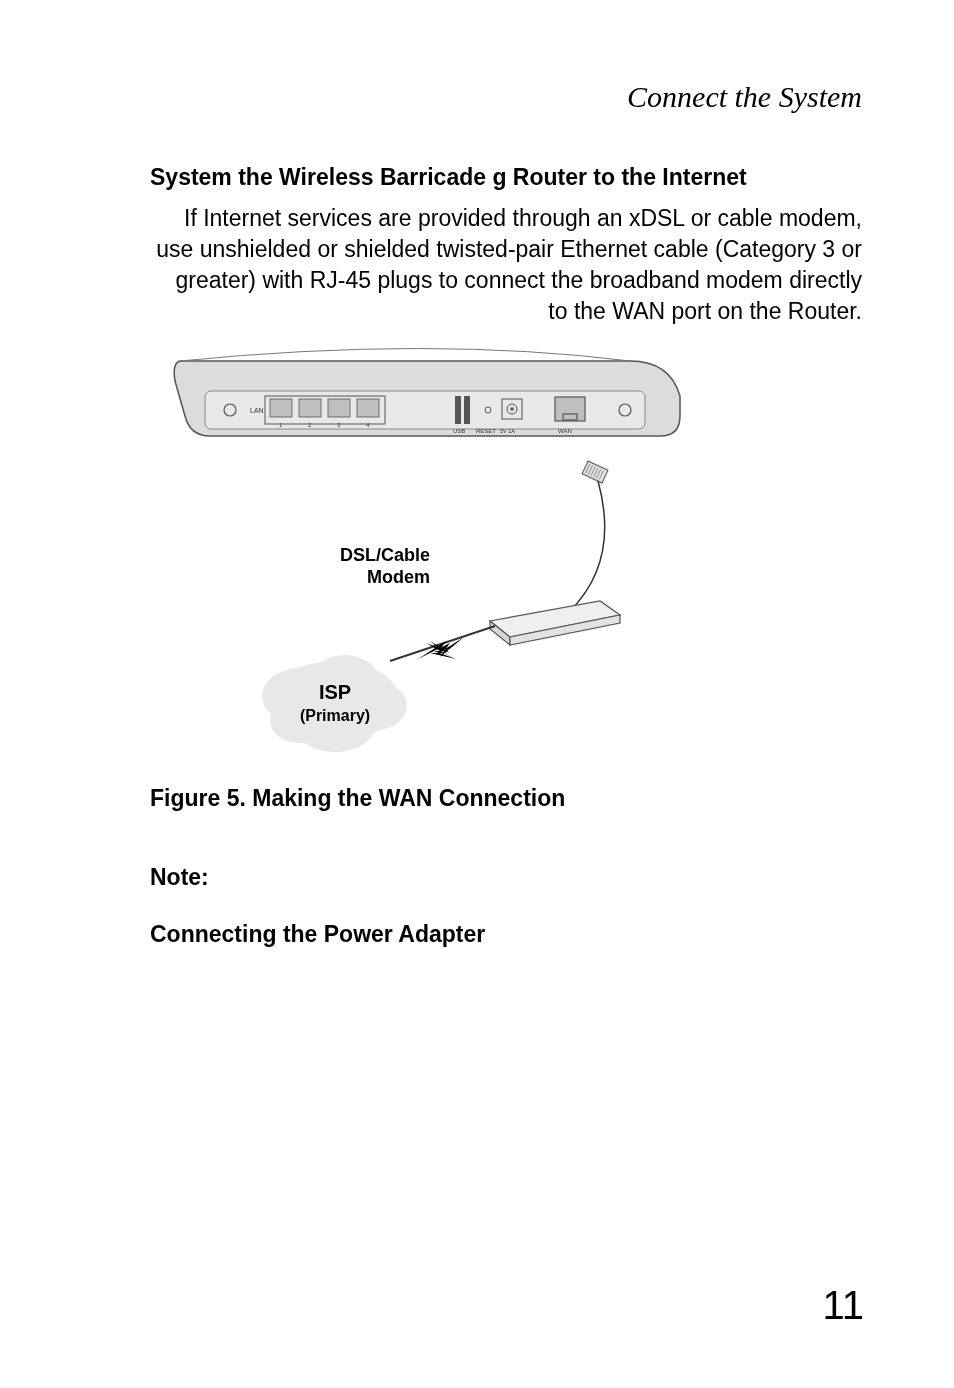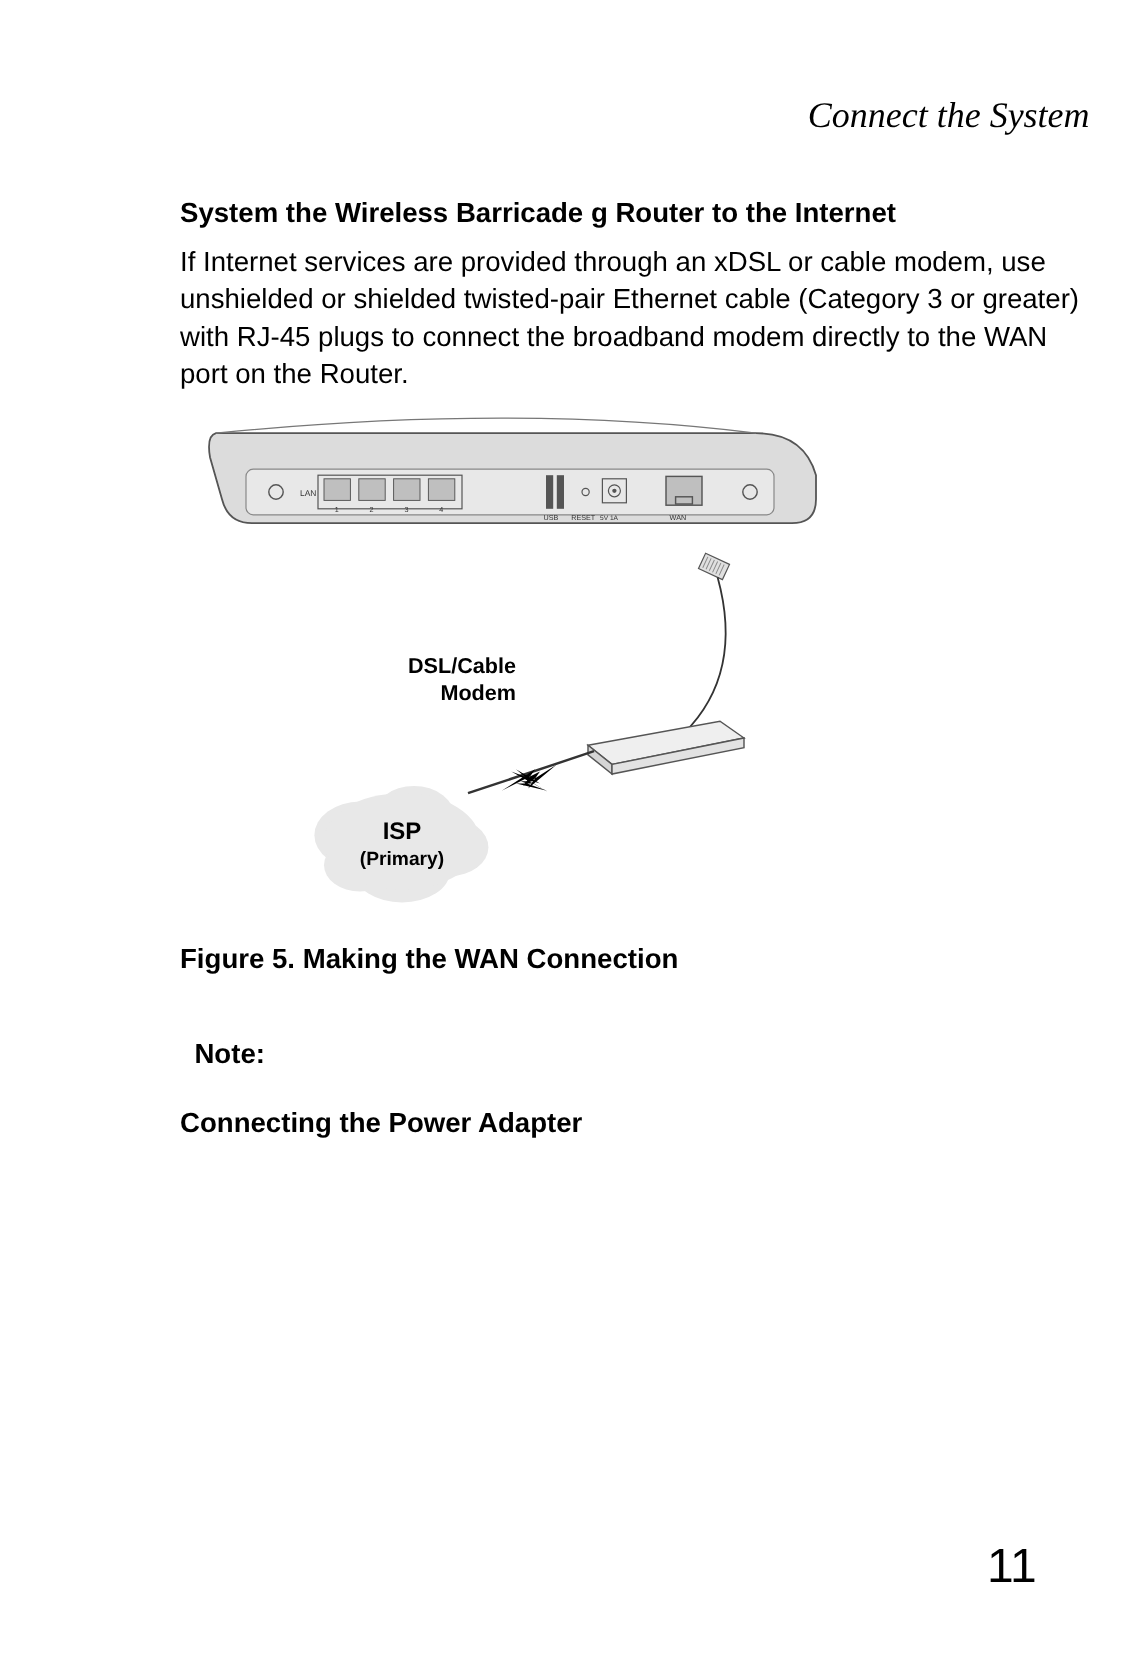--- a/index.html
+++ b/index.html
@@ -1,52 +1,52 @@
 <!DOCTYPE html>
 <html><head>
 <meta charset="utf-8">
 <style>
   * { box-sizing: border-box; margin: 0; padding: 0; }
   html, body { width: 954px; height: 1388px; background: #ffffff; font-family: Arial, Helvetica, sans-serif; color: #000; }
   .page {
-    padding: 80px 46px 60px 150px;
+    padding: 80px 92px 60px 150px;
     position: relative;
     height: 100%;
   }
   .running-header {
     font-style: italic;
     font-size: 30px;
     text-align: right;
     margin-bottom: 50px;
     font-family: "Times New Roman", Times, serif;
   }
   .section-heading {
     font-weight: bold;
     font-size: 23px;
     margin-bottom: 12px;
   }
   .body-text {
     font-size: 23px;
     line-height: 1.35;
     margin-bottom: 14px;
+    text-align: right;
   }
   .figure-wrap {
     margin: 10px 0 20px 0;
   }
   .figure-caption {
     font-weight: bold;
     font-size: 23px;
     margin-top: 10px;
     margin-bottom: 52px;
   }
   .note-row {
     display: flex;
     gap: 32px;
     margin-bottom: 30px;
-    margin-left: 12px;
   }
   .note-label {
     font-weight: bold;
     font-size: 23px;
     flex: 0 0 auto;
   }
   .note-body {
     font-size: 23px;
     line-height: 1.35;
   }

